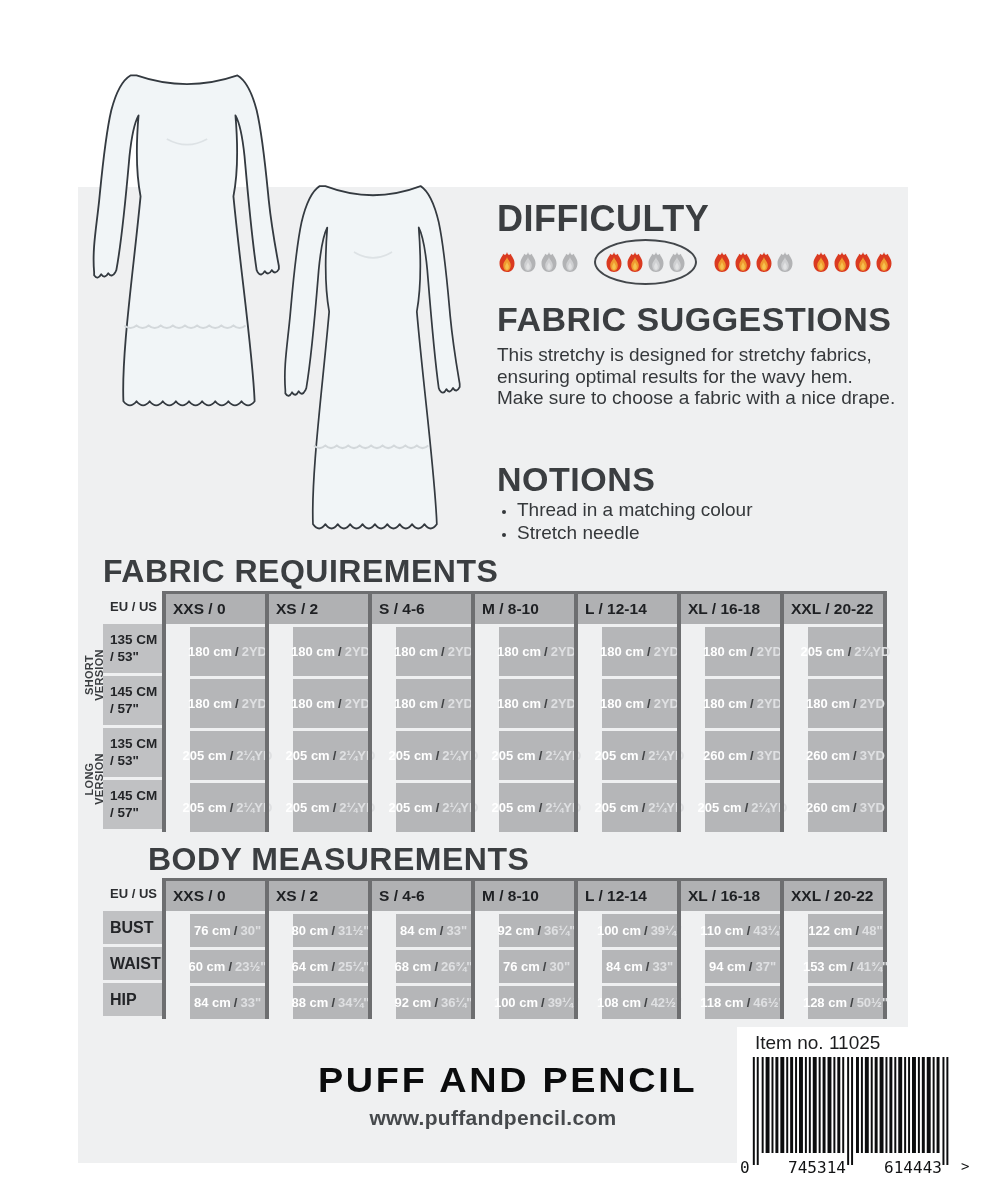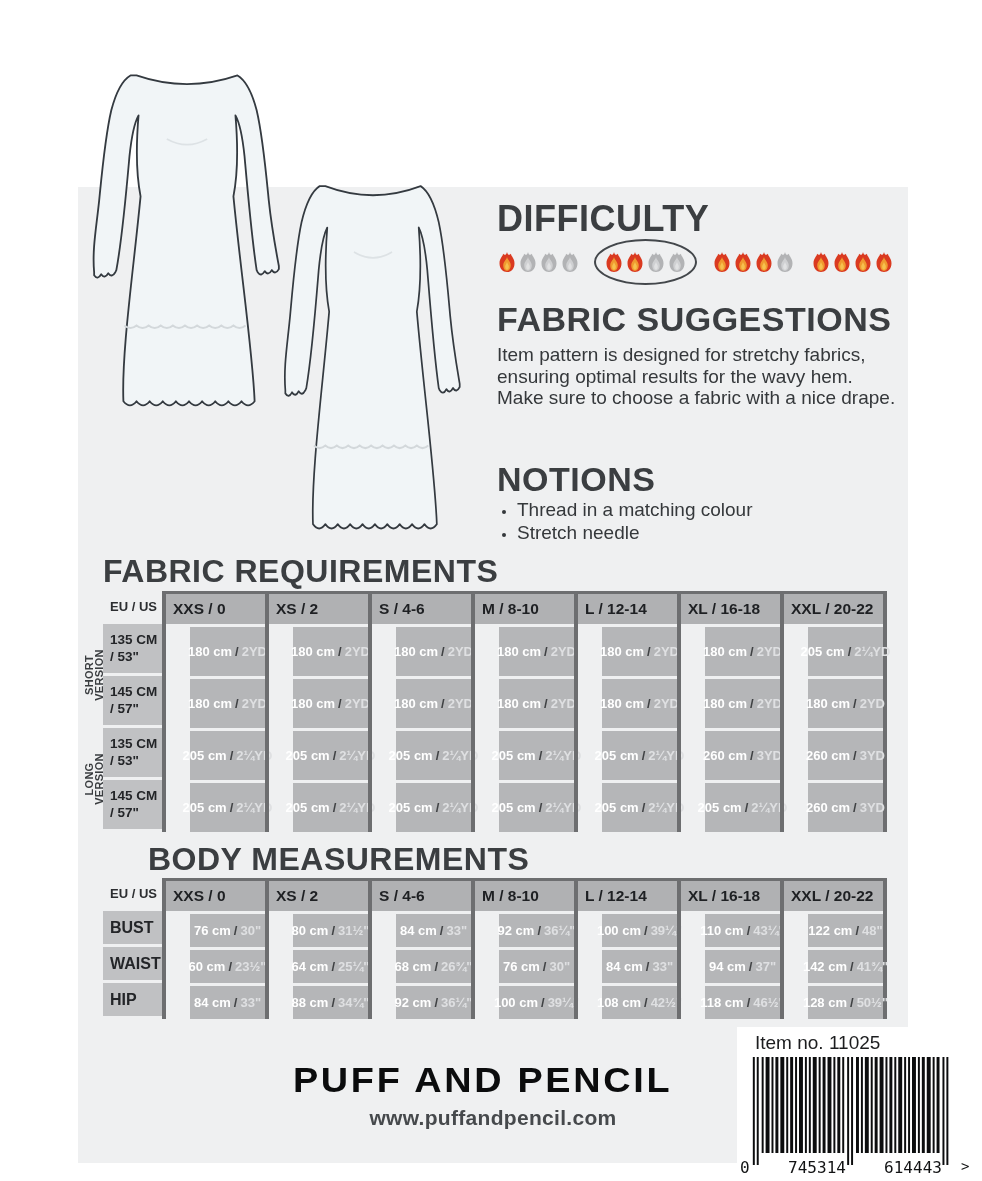--- a/index.html
+++ b/index.html
@@ -40,21 +40,21 @@
   .cell-h{height:30px;background:#b0b1b3;display:flex;align-items:center;padding-left:7px;
           font-weight:bold;font-size:15.5px;color:#1e2023;box-sizing:border-box;white-space:nowrap;}
   .cell-d{margin-top:3px;background:#b5b6b8;display:flex;align-items:center;justify-content:center;
           gap:3px;font-weight:bold;font-size:13px;white-space:nowrap;margin-left:24px;}
   .fabric .cell-d{height:49px;}
   .bodytbl .cell-d{height:33px;}
   .cm{color:#ffffff;}
   .sep{color:#3f4143;}
   .imp{color:#dfe0e2;}
   
-  .footer-brand{position:absolute;left:68px;top:1060px;width:830px;text-align:center;}
+  .footer-brand{position:absolute;left:93px;top:1060px;width:830px;text-align:center;}
   .brand-inner{display:inline-block;font-weight:bold;font-size:35px;color:#0b0c0d;
                letter-spacing:2.5px;transform:scaleX(1.08);transform-origin:center;white-space:nowrap;}
   .footer-site{position:absolute;left:78px;top:1106px;width:830px;text-align:center;
                font-weight:bold;font-size:21px;color:#46494c;letter-spacing:.3px;}
   
   .barcode-box{position:absolute;left:737px;top:1027px;width:240px;height:154px;background:#ffffff;}
   .item-label{position:absolute;left:18px;top:5px;font-size:19px;color:#1c1d1f;}
   .bars{position:absolute;left:6px;top:30px;width:226px;height:116px;}
   .bc-digit{position:absolute;font-family:"DejaVu Sans Mono",monospace;font-size:16px;color:#121314;top:131px;}
   .bc-0{left:3px;}
@@ -164,21 +164,21 @@
         <use href="#flame-on" xlink:href="#flame-on"></use>
       </svg>
       <svg viewBox="0 0 24 26" class="flame">
         <use href="#flame-on" xlink:href="#flame-on"></use>
       </svg>
     </div>
   </div>
 
 <div class="h1" style="left:497px;top:300px;">FABRIC SUGGESTIONS</div>
 <div class="fs-text">
-  <div>Item pattern is designed for stretchy fabrics,</div>
+  <div>This stretchy is designed for stretchy fabrics,</div>
   <div>ensuring optimal results for the wavy hem.</div>
   <div>Make sure to choose a fabric with a nice drape.</div>
 </div>
 
 <div class="h1" style="left:497px;top:460px;">NOTIONS</div>
 <ul class="notions-list">
   <li>Thread in a matching colour</li>
   <li>Stretch needle</li>
 </ul>
 
@@ -488,21 +488,21 @@
       </div>
     </div>
     <div class="size-col">
       <div class="cell-h">XXL / 20-22</div>
       <div class="cell-d">
         <span class="cm">122 cm</span>
         <span class="sep">/</span>
         <span class="imp">48"</span>
       </div>
       <div class="cell-d">
-        <span class="cm">142 cm</span>
+        <span class="cm">153 cm</span>
         <span class="sep">/</span>
         <span class="imp">41¾"</span>
       </div>
       <div class="cell-d">
         <span class="cm">128 cm</span>
         <span class="sep">/</span>
         <span class="imp">50½"</span>
       </div>
     </div>
   </div>

